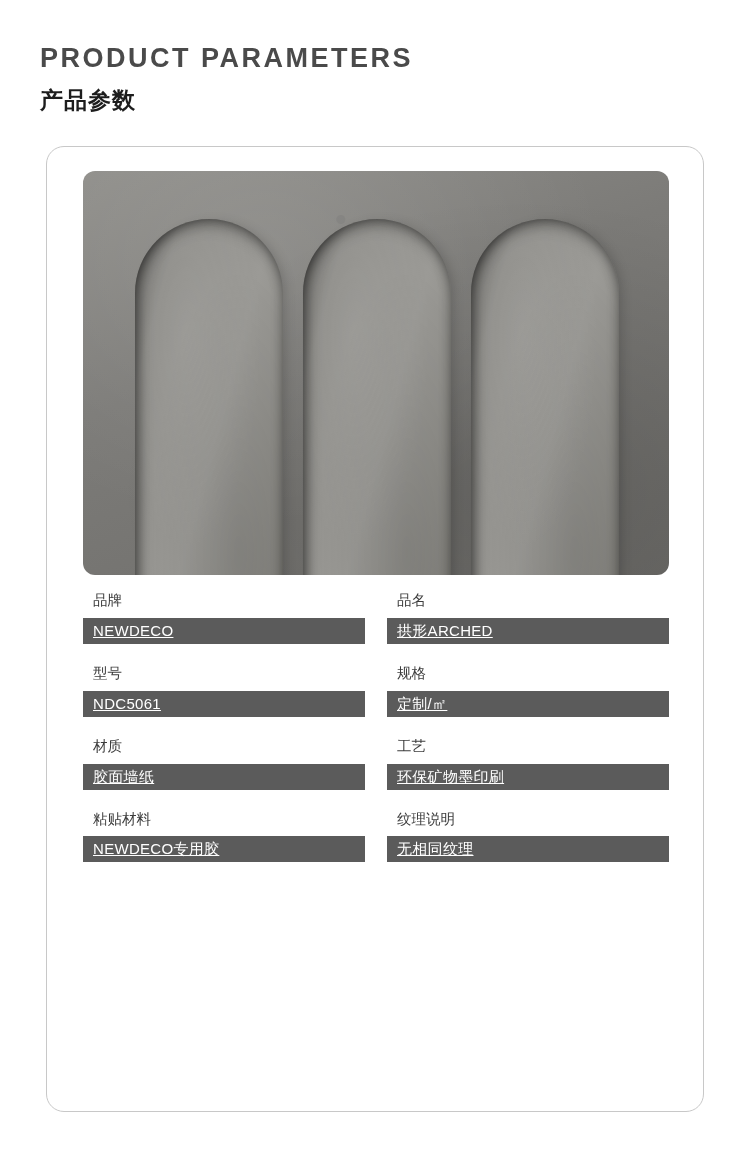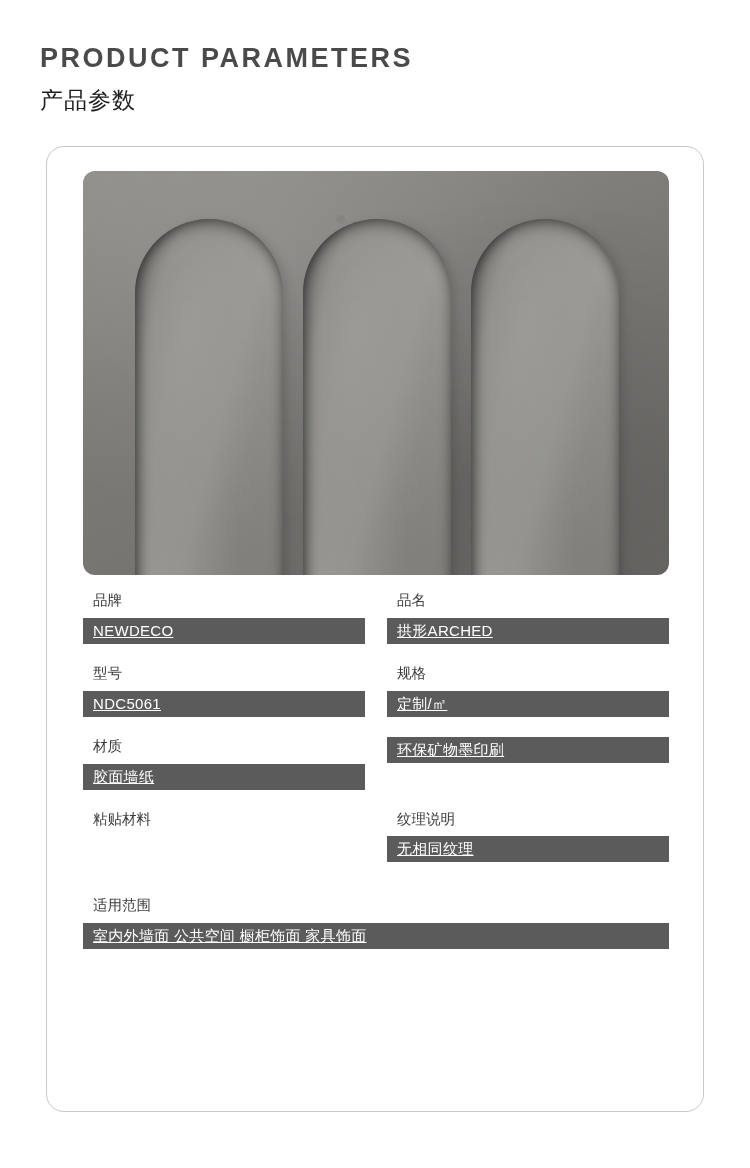--- a/index.html
+++ b/index.html
@@ -28,21 +28,21 @@
   }
   .header-en {
     font-size: 27px;
     letter-spacing: 2.5px;
     color: #4a4a4a;
     font-weight: 700;
     line-height: 1.25;
   }
   .header-cn {
     font-size: 23px;
-    font-weight: normal;
+    font-weight: bold;
     color: #1d1d1d;
     letter-spacing: 1px;
     margin-top: 10px;
     line-height: 1.3;
   }
 
   
   .card {
     position: absolute;
     left: 46px;
@@ -197,41 +197,37 @@
           <div class="spec-value">定制/㎡</div>
         </div>
       </div>
 
       <div class="spec-row">
         <div class="spec-cell">
           <div class="spec-label">材质</div>
           <div class="spec-value">胶面墙纸</div>
         </div>
         <div class="spec-cell">
+          <div class="spec-label">工艺</div>
           <div class="spec-value">环保矿物墨印刷</div>
         </div>
       </div>
 
       <div class="spec-row">
         <div class="spec-cell">
           <div class="spec-label">粘贴材料</div>
+          <div class="spec-value">NEWDECO专用胶</div>
         </div>
         <div class="spec-cell">
           <div class="spec-label">纹理说明</div>
           <div class="spec-value">无相同纹理</div>
         </div>
       </div>
 
       <div class="spacer-lg"></div>
 
-      <div class="spec-row wide">
-        <div class="spec-cell full">
-          <div class="spec-label">适用范围</div>
-          <div class="spec-value">室内外墙面 公共空间 橱柜饰面 家具饰面</div>
-        </div>
-      </div>
 
       <div class="spacer-lg"></div>
 
 
     </div>
   </div>
 </div>
 
 </body></html>

